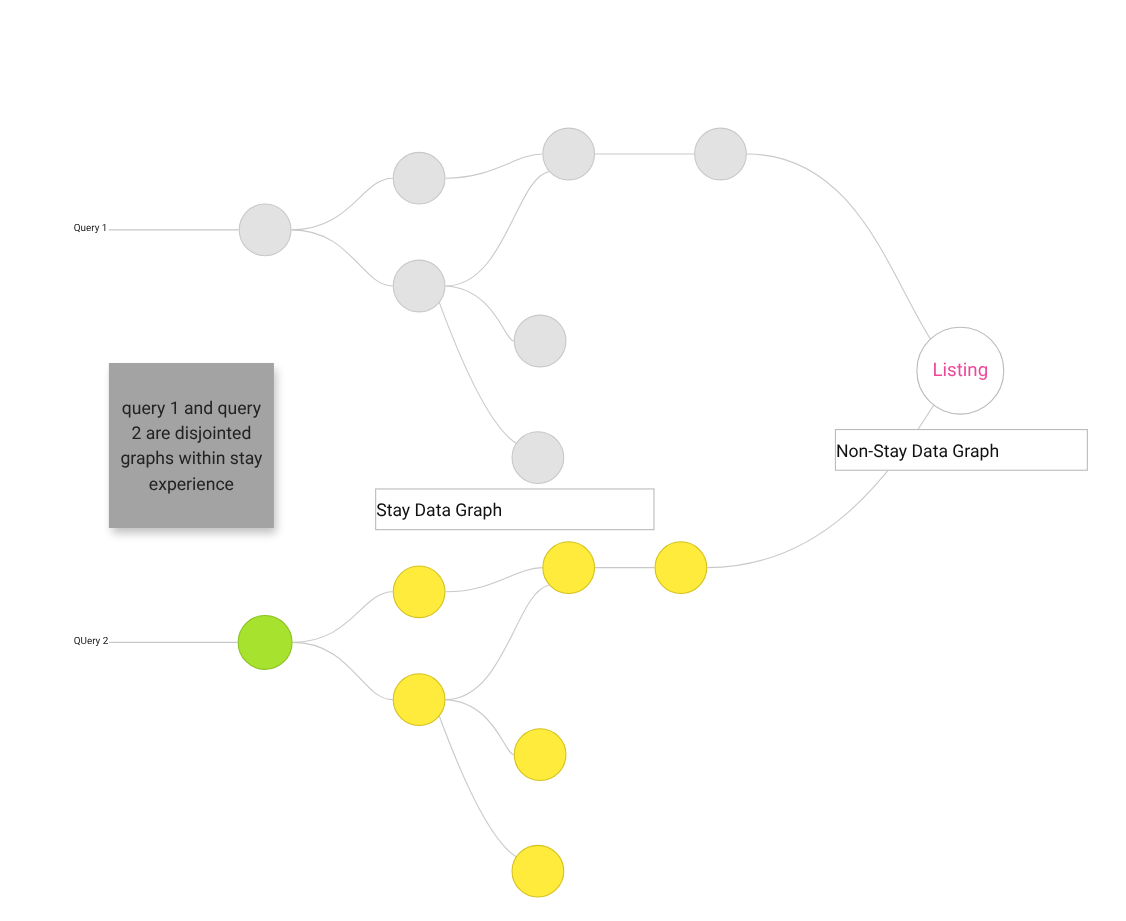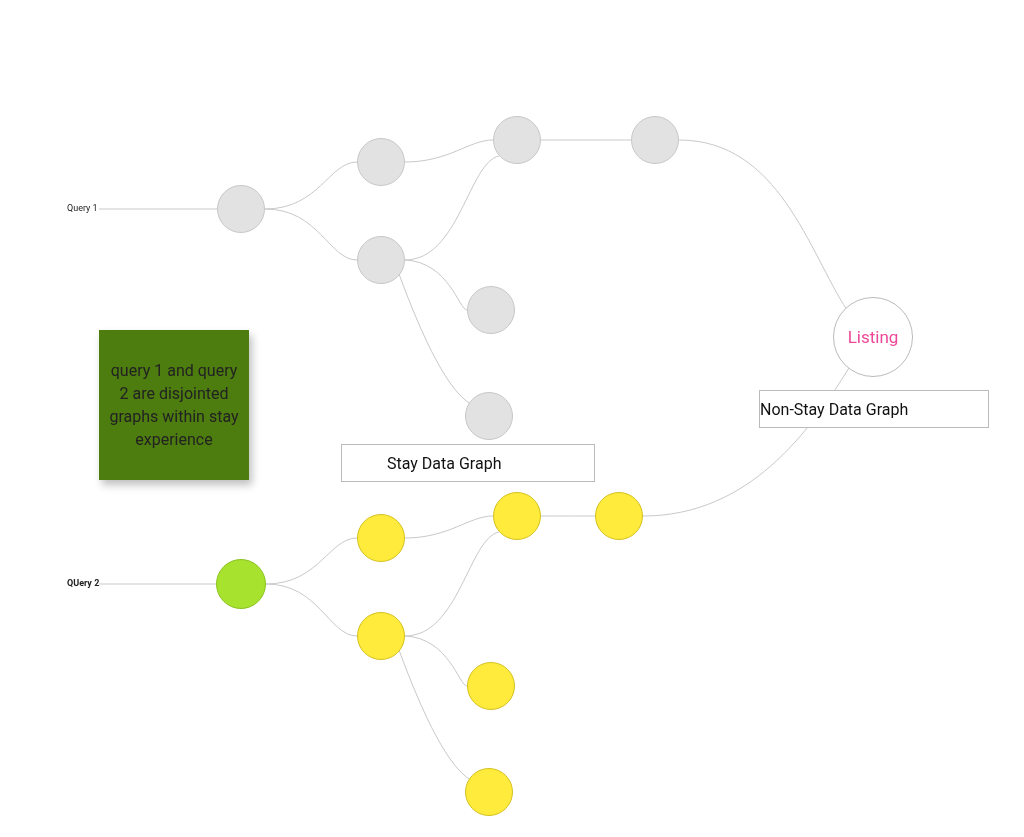--- a/index.html
+++ b/index.html
@@ -55,21 +55,21 @@
     border: 1px solid #bbbbbb;
     background: #ffffff;
     font-size: 16px;
     color: #111;
     display: flex;
     align-items: center;
     box-sizing: border-box;
   }
   .sticky {
     position: absolute;
-    background: #4d7c0f;
+    background: #a3a3a3;
     box-shadow: 3px 5px 8px rgba(0,0,0,0.25);
     font-size: 16px;
     line-height: 1.45;
     color: #222;
     text-align: center;
     display: flex;
     align-items: center;
     justify-content: center;
     padding: 6px 10px;
     box-sizing: border-box;
@@ -105,21 +105,21 @@
         <path d="M 386 624 C 440 624, 450 526, 480 520"></path>
         <path d="M 386 624 C 430 626, 440 674, 448 674"></path>
         <path d="M 380 638 C 405 706, 430 756, 452 768"></path>
         <path d="M 522 504 C 550 504, 560 504, 576 504"></path>
         <path d="M 624 504 C 730 504, 790 420, 830 356"></path>
       </g>
   </svg>
 
   <div class="label-small" style="left:48px; top:191px;">Query 1</div>
 
-  <div class="label-small" style="left:48px; top:566px;font-weight:bold;">QUery 2</div>
+  <div class="label-small" style="left:48px; top:566px;">QUery 2</div>
 
   <div class="sticky" style="left:80px; top:318px; width:150px; height:150px;">query 1 and query 2 are disjointed graphs within stay experience</div>
 
   <div class="node node-gray" style="left:198px; top:173px; width:48px; height:48px;"></div>
   <div class="node node-gray" style="left:338px; top:126px; width:48px; height:48px;"></div>
   <div class="node node-gray" style="left:338px; top:224px; width:48px; height:48px;"></div>
   <div class="node node-gray" style="left:474px; top:104px; width:48px; height:48px;"></div>
   <div class="node node-gray" style="left:448px; top:274px; width:48px; height:48px;"></div>
   <div class="node node-gray" style="left:446px; top:380px; width:48px; height:48px;"></div>
   <div class="node node-gray" style="left:612px; top:104px; width:48px; height:48px;"></div>
@@ -130,21 +130,21 @@
   <div class="node node-yellow" style="left:338px; top:600px; width:48px; height:48px;"></div>
   <div class="node node-yellow" style="left:474px; top:480px; width:48px; height:48px;"></div>
   <div class="node node-yellow" style="left:448px; top:650px; width:48px; height:48px;"></div>
   <div class="node node-yellow" style="left:446px; top:756px; width:48px; height:48px;"></div>
   <div class="node node-yellow" style="left:576px; top:480px; width:48px; height:48px;"></div>
 
   <div class="node node-white" style="left:814px; top:285px; width:80px; height:80px;">
     <span>Listing</span>
   </div>
 
-  <div class="box-label" style="left:322px; top:432px; width:254px; height:38px;padding-left:45px;">
+  <div class="box-label" style="left:322px; top:432px; width:254px; height:38px;">
     <span>Stay Data Graph</span>
   </div>
 
   <div class="box-label" style="left:740px; top:378px; width:230px; height:38px;">
     <span>Non-Stay Data Graph</span>
   </div>
 
 </div>
 
 </body></html>

